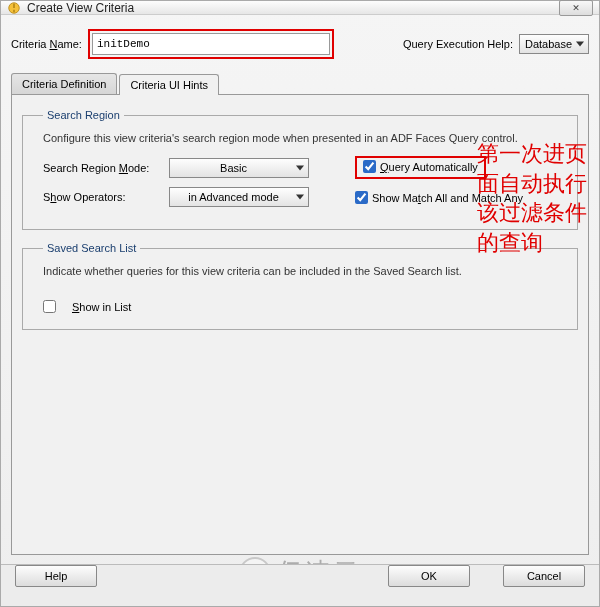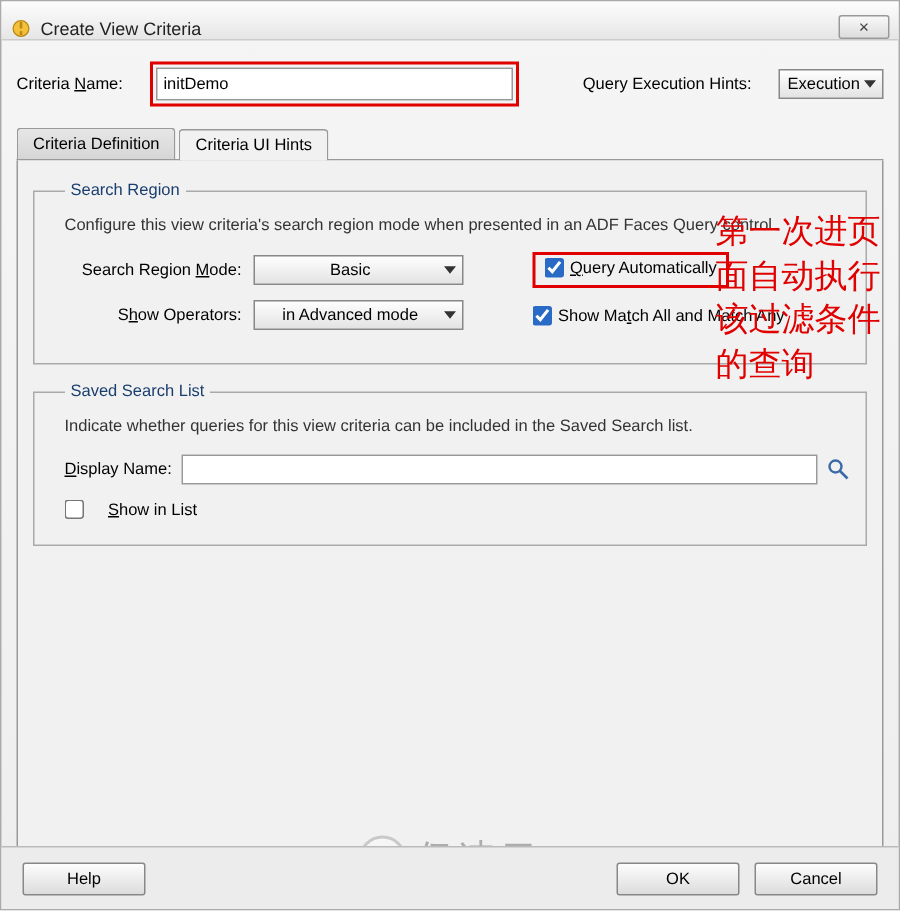--- a/index.html
+++ b/index.html
@@ -15,56 +15,56 @@
     position: relative;
   }
   .dialog {
     width: 600px;
     height: 607px;
     background: linear-gradient(to bottom, #f5f5f5, #eee);
     border: 1px solid #aaa;
     position: relative;
   }
   .titlebar {
-    height: 26px;
+    height: 14px;
     background: linear-gradient(to bottom, #fdfdfd, #e6e6e6);
     border-bottom: 1px solid #ccc;
     display: flex;
-    align-items: flex-end;
+    align-items: center;
     padding: 0 6px;
   }
   .titlebar .icon {
     width: 14px; height: 14px; margin-right: 6px;
     display: inline-block;
   }
   .titlebar .title { flex: 1; color: #222; font-size: 12px; }
   .closebtn {
     width: 34px; height: 16px;
     border: 1px solid #999; border-radius: 2px;
     background: linear-gradient(to bottom,#f8f8f8,#ddd);
     display: flex; align-items: center; justify-content: center;
     font-size: 9px; color: #444;
   }
   .content {
     padding: 14px 10px 0 10px;
   }
   .row1 {
     display: flex;
     align-items: center;
-    gap: 18px;
+    gap: 6px;
     margin-bottom: 14px;
   }
   .lbl { white-space: nowrap; }
   .mn { text-decoration: underline; }
   .input-text {
     height: 22px;
     border: 1px solid #999;
     background: #fff;
     padding: 0 4px;
-    font-family: Liberation Sans, sans-serif;
+    font-family: Liberation Mono, monospace;
     font-size: 11px;
   }
   .redbox { border: 2px solid #e00000; padding: 2px; display: inline-flex; }
   .redbox-name { width: 246px; }
   .select {
     height: 20px;
     border: 1px solid #888;
     background: linear-gradient(to bottom,#fefefe,#e3e3e3);
     display: inline-flex; align-items: center;
     padding: 0 16px 0 5px;
@@ -116,21 +116,21 @@
     padding: 0 4px;
     font-size: 11px;
   }
   .desc { color: #333; margin-bottom: 10px; line-height: 1.4; }
   .formrow {
     display: flex;
     align-items: center;
     gap: 8px;
     margin-bottom: 8px;
   }
-  .formrow .lbl { width: 118px; text-align: right; }
+  .formrow .lbl { width: 118px; }
   .formrow .select { width: 140px; justify-content: center; }
   .chk {
     display: inline-flex; align-items: flex-end; gap: 4px;
   }
   .chk input { margin: 0; accent-color: #2a6ac7; }
   .qa-red { border: 2px solid #e00000; padding: 2px 6px; }
   .savedrow {
     display: flex; align-items: center; gap: 6px;
   }
   .savedrow .lbl { white-space: nowrap; }
@@ -148,22 +148,23 @@
     line-height: 1.35;
     font-family: "Microsoft YaHei","SimSun",sans-serif;
   }
   .buttonbar {
     position: absolute;
     left: 0; right: 0; bottom: 0;
     height: 42px;
     border-top: 1px solid #bbb;
     background: #ececec;
     display: flex;
-    align-items: center;
+    align-items: flex-start;
     padding: 0 14px;
+    gap: 23px;
   }
   .btn {
     min-width: 82px;
     height: 22px;
     border: 1px solid #888;
     background: linear-gradient(to bottom,#fdfdfd,#dcdcdc);
     display: inline-flex; align-items: center; justify-content: center;
     font-size: 11px;
     border-radius: 2px;
   }
@@ -210,23 +211,23 @@
   </div>
 
   <div class="content">
 
     <div class="row1">
       <span class="lbl">Criteria <span class="mn">N</span>ame:</span>
       <span class="redbox redbox-name">
         <input class="input-text" style="width: 240px;" value="initDemo">
       </span>
       <span style="flex:1"></span>
-      <span class="lbl">Query Execution Hints:</span>
+      <span class="lbl">Query Execution Help:</span>
       <span class="select" style="width:70px">
-        <span>Execution</span>
+        <span>Database</span>
       </span>
     </div>
 
     <div class="tabs">
       <div class="tab">Criteria Definition</div>
       <div class="tab active">Criteria UI Hints</div>
     </div>
 
     <div class="panel">
 
@@ -258,30 +259,20 @@
             <input type="checkbox" checked="" style="">
             <span>Show Ma<span class="mn">t</span>ch All and Match Any</span>
           </label>
         </div>
       </fieldset>
 
       <fieldset>
         <legend>Saved Search List</legend>
         <div class="desc">Indicate whether queries for this view criteria can be included in the Saved Search list.</div>
 
-        <div class="savedrow">
-          <span class="lbl"><span class="mn">D</span>isplay Name:</span>
-          <input class="input-text display-input" value="" style="">
-          <span class="search-icon">
-            <svg viewBox="0 0 16 16">
-                <circle cx="6" cy="6" r="4" fill="none" stroke="#3a6aa8" stroke-width="1.6"></circle>
-                <line x1="9" y1="9" x2="14" y2="14" stroke="#3a6aa8" stroke-width="1.8"></line>
-              </svg>
-          </span>
-        </div>
 
         <label class="chk show-list">
           <input type="checkbox" style="">
           <span><span class="mn">S</span>how in List</span>
         </label>
       </fieldset>
 
     </div>
   </div>
 

